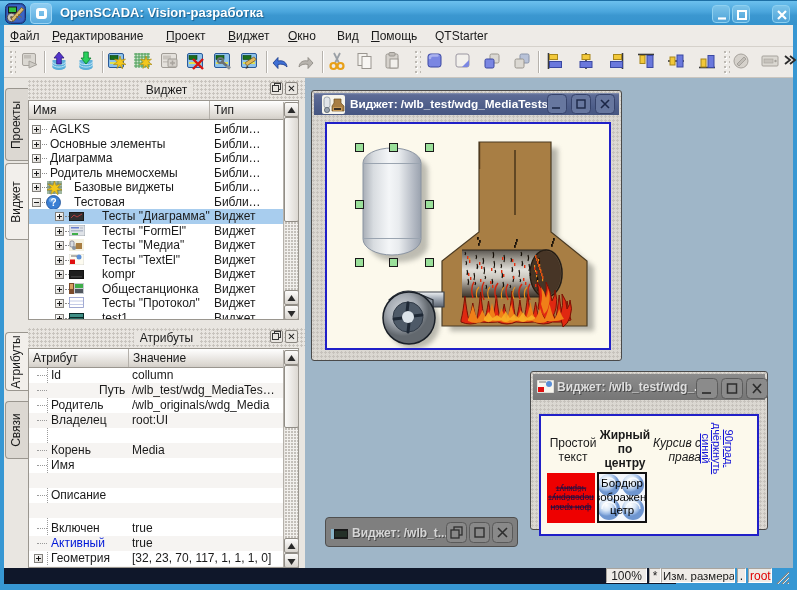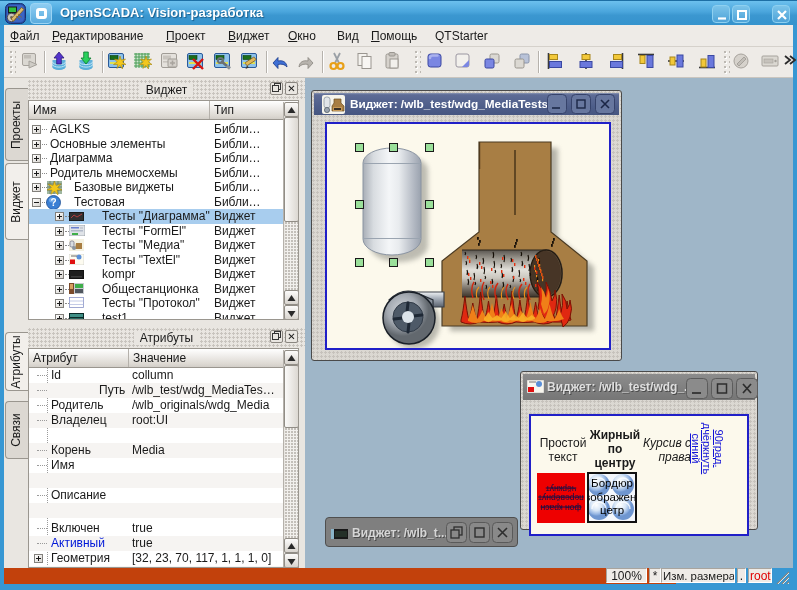--- a/index.html
+++ b/index.html
@@ -67,21 +67,21 @@
 
 #mdi { position:absolute; left:305px; top:78px; width:488px; height:490px;
   background:#9fb6c8; }
 .win { position:absolute; border:1px solid #4a4a4a; border-radius:3px;
   background:radial-gradient(circle at 1.5px 1.5px, #c6c2bc 1px, transparent 1.2px) 0 0/4px 4px #dbd8d2; }
 .wtitle { position:absolute; left:2px; top:2px; right:2px; height:22px; }
 .wbtn { position:absolute; width:20px; height:20px; border-radius:4px; text-align:center; }
 
 
 #statusbar { position:absolute; left:4px; top:568px; width:672px; height:16px;
-  background:#c2410c; }
+  background:#0f172a; }
 .sbox { position:absolute; top:0px; height:15px; line-height:14px; padding:0 3px; white-space:nowrap; overflow:hidden;
   border:1px solid #a8a49e; border-bottom-color:#fff; border-right-color:#fff; background:#eeebe7; }
 </style></head>
 <body>
 <div id="app">
 
   <div id="titlebar">
     <div class="abs" style="left:5px;top:2px;width:21px;height:21px;"><svg width="21" height="21" viewBox="0 0 21 21">
       <rect x="0.5" y="0.5" width="20" height="20" rx="5" fill="#2a4faa" stroke="#16306e"></rect>
       <rect x="2" y="2" width="17" height="17" rx="4" fill="#3a64c4"></rect>
@@ -756,21 +756,21 @@
             <rect x="28.5" y="76.5" width="8" height="8"></rect>
               <rect x="98.5" y="76.5" width="8" height="8"></rect>
             <rect x="28.5" y="134.5" width="8" height="8"></rect>
               <rect x="62.5" y="134.5" width="8" height="8"></rect>
               <rect x="98.5" y="134.5" width="8" height="8"></rect>
           </g>
         </svg>
       </div>
     </div>
 
-    <div class="win" style="left:215px;top:293px;width:238px;height:159px;">
+    <div class="win" style="left:225px;top:293px;width:238px;height:159px;">
       <div class="wtitle" style="height:26px;background:linear-gradient(#8c8c8c,#767676);">
         <span style="position:absolute;left:4px;top:6px;"><svg width="17" height="13" viewBox="0 0 17 13">
               <rect width="17" height="13" fill="#f8f6ee" stroke="#aaa" stroke-width="0.6"></rect>
               <rect x="1" y="7" width="6" height="5" fill="#e01010"></rect>
               <circle cx="12" cy="4" r="3" fill="#5a8fd8"></circle>
               <path d="M2 2 h7" stroke="#555" stroke-width="0.8"></path>
             </svg></span>
         <span style="position:absolute;left:24px;top:6px;font-weight:bold;color:#dedede;font-size:12px;text-shadow:1px 1px 0 #4a4a4a;">Виджет: /wlb_test/wdg_.</span>
         <div class="wbtn" style="left:163px;top:4px;"><svg width="22" height="21">
               <rect x="0.5" y="0.5" width="21" height="20" rx="4" fill="#8b8b8b" stroke="#5c5c5c"></rect>

